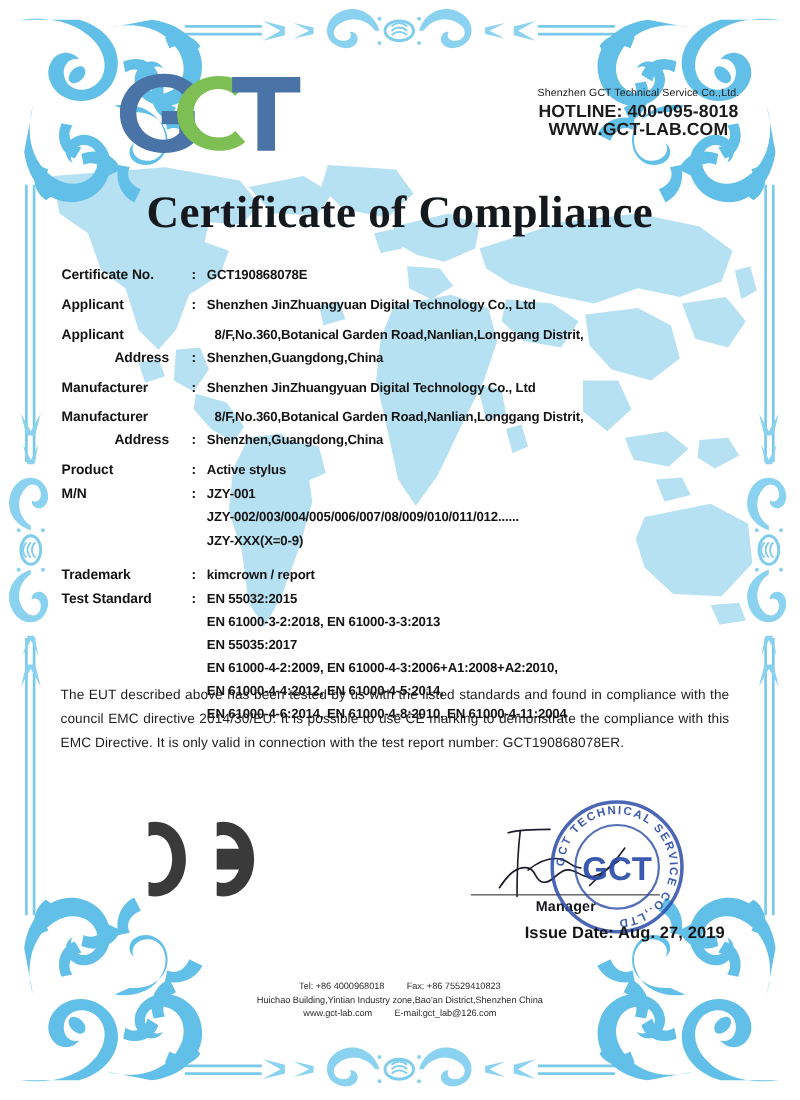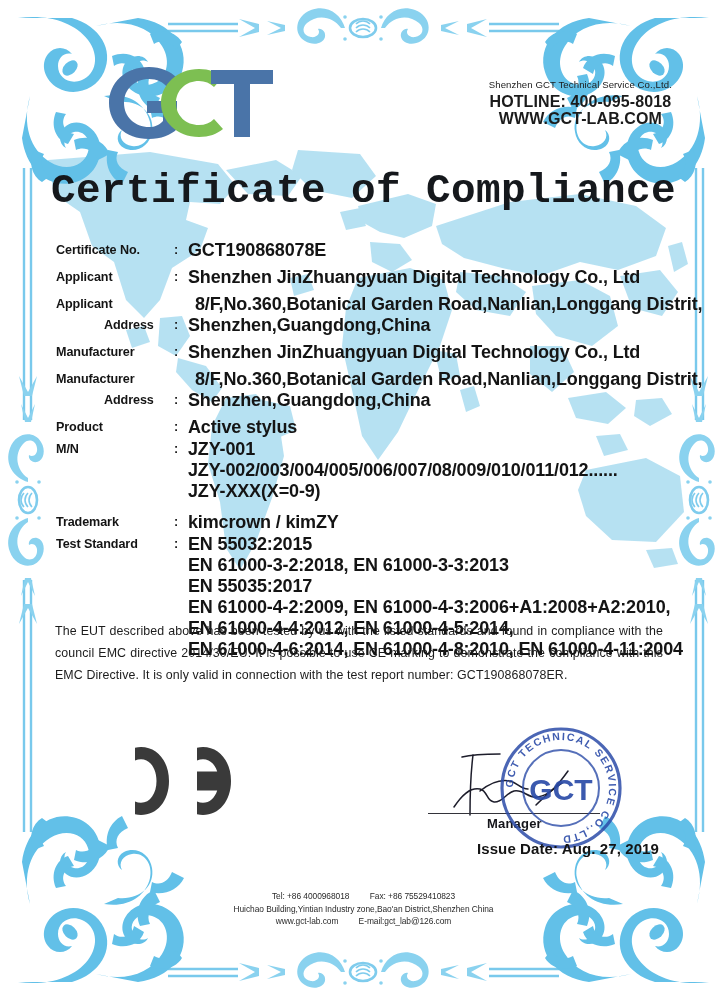--- a/index.html
+++ b/index.html
@@ -31,37 +31,37 @@
     position:absolute;right:55px;top:76px;text-align:center;
     font-size:9.5px;line-height:17px;color:#1b1b1b;font-weight:bold;
     letter-spacing:.1px;
   }
   .company-block .ln1{font-weight:normal;font-size:9.6px;}
   .company-block .ln2,.company-block .ln3{font-size:16px;font-weight:bold;}
 
   
   .title{
     position:absolute;left:0;right:0;top:168px;text-align:center;
-    font-family:Liberation Mono, monospace;
+    font-family:Liberation Serif, serif;
     font-weight:bold;font-size:41px;letter-spacing:.4px;color:#15181c;
   }
 
   
   .details{position:absolute;left:56px;top:240px;width:620px;}
   .row{display:flex;align-items:flex-start;margin-bottom:1px;}
   .row .label{
     width:118px;flex:0 0 118px;font-size:12.6px;font-weight:bold;
     line-height:21px;color:#141414;letter-spacing:-.1px;
   }
   .row .label .l2{display:block;margin-left:48px;}
   .row .colon{
     width:14px;flex:0 0 14px;font-size:12.6px;font-weight:bold;line-height:21px;
   }
   .row .value{
-    flex:1;font-size:18px;font-weight:bold;line-height:21px;color:#141414;
+    flex:1;font-size:12px;font-weight:bold;line-height:21px;color:#141414;
     letter-spacing:-.15px;
   }
   .row .value .vline{display:block;white-space:nowrap;}
   .row .value .indent{padding-left:7px;}
   .row.tall .colon{line-height:21px;padding-top:21px;}
   .gap-s{height:5px;}
   .gap-m{height:9px;}
 
   
   .declaration{
@@ -318,21 +318,21 @@
         <span class="vline">JZY-002/003/004/005/006/007/08/009/010/011/012......</span>
         <span class="vline">JZY-XXX(X=0-9)</span>
       </div>
     </div>
 
     <div class="gap-m"></div>
 
     <div class="row">
       <div class="label">Trademark</div>
       <div class="colon">:</div>
-      <div class="value">kimcrown / kimZY</div>
+      <div class="value">kimcrown / report</div>
     </div>
 
     <div class="row">
       <div class="label">Test Standard</div>
       <div class="colon">:</div>
       <div class="value">
         <span class="vline">EN 55032:2015</span>
         <span class="vline">EN 61000-3-2:2018, EN 61000-3-3:2013</span>
         <span class="vline">EN 55035:2017</span>
         <span class="vline">EN 61000-4-2:2009, EN 61000-4-3:2006+A1:2008+A2:2010,</span>

